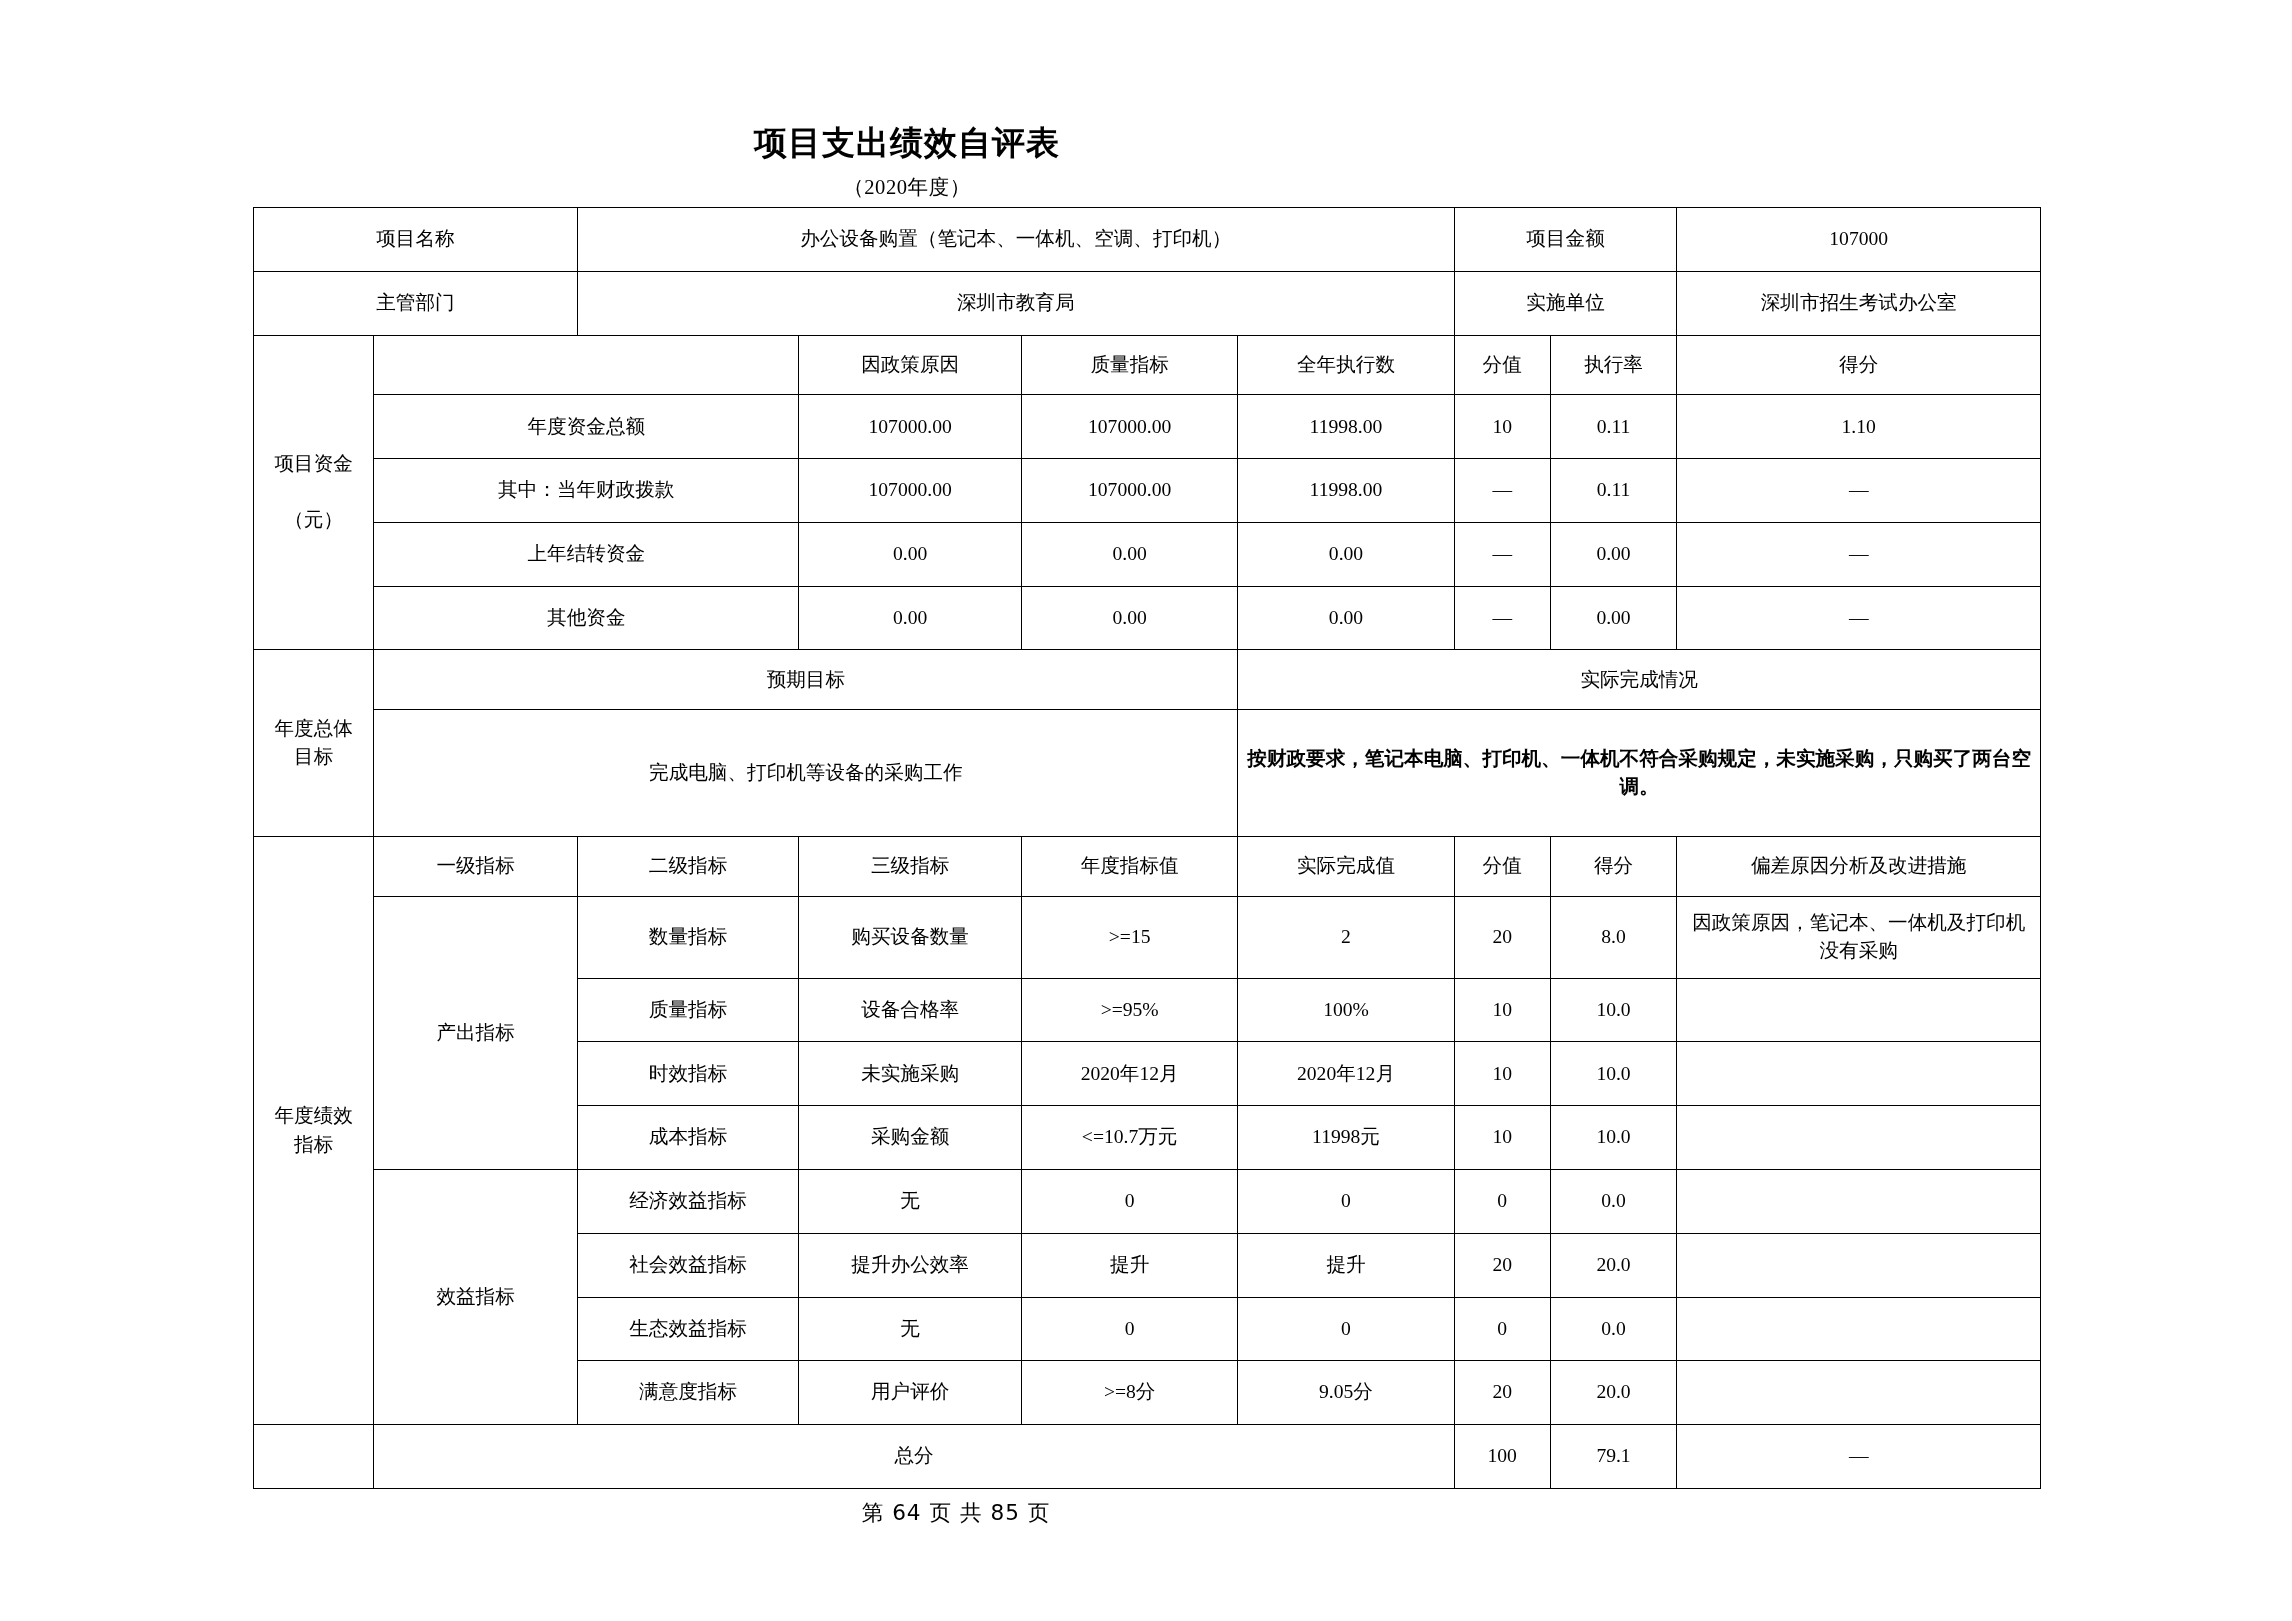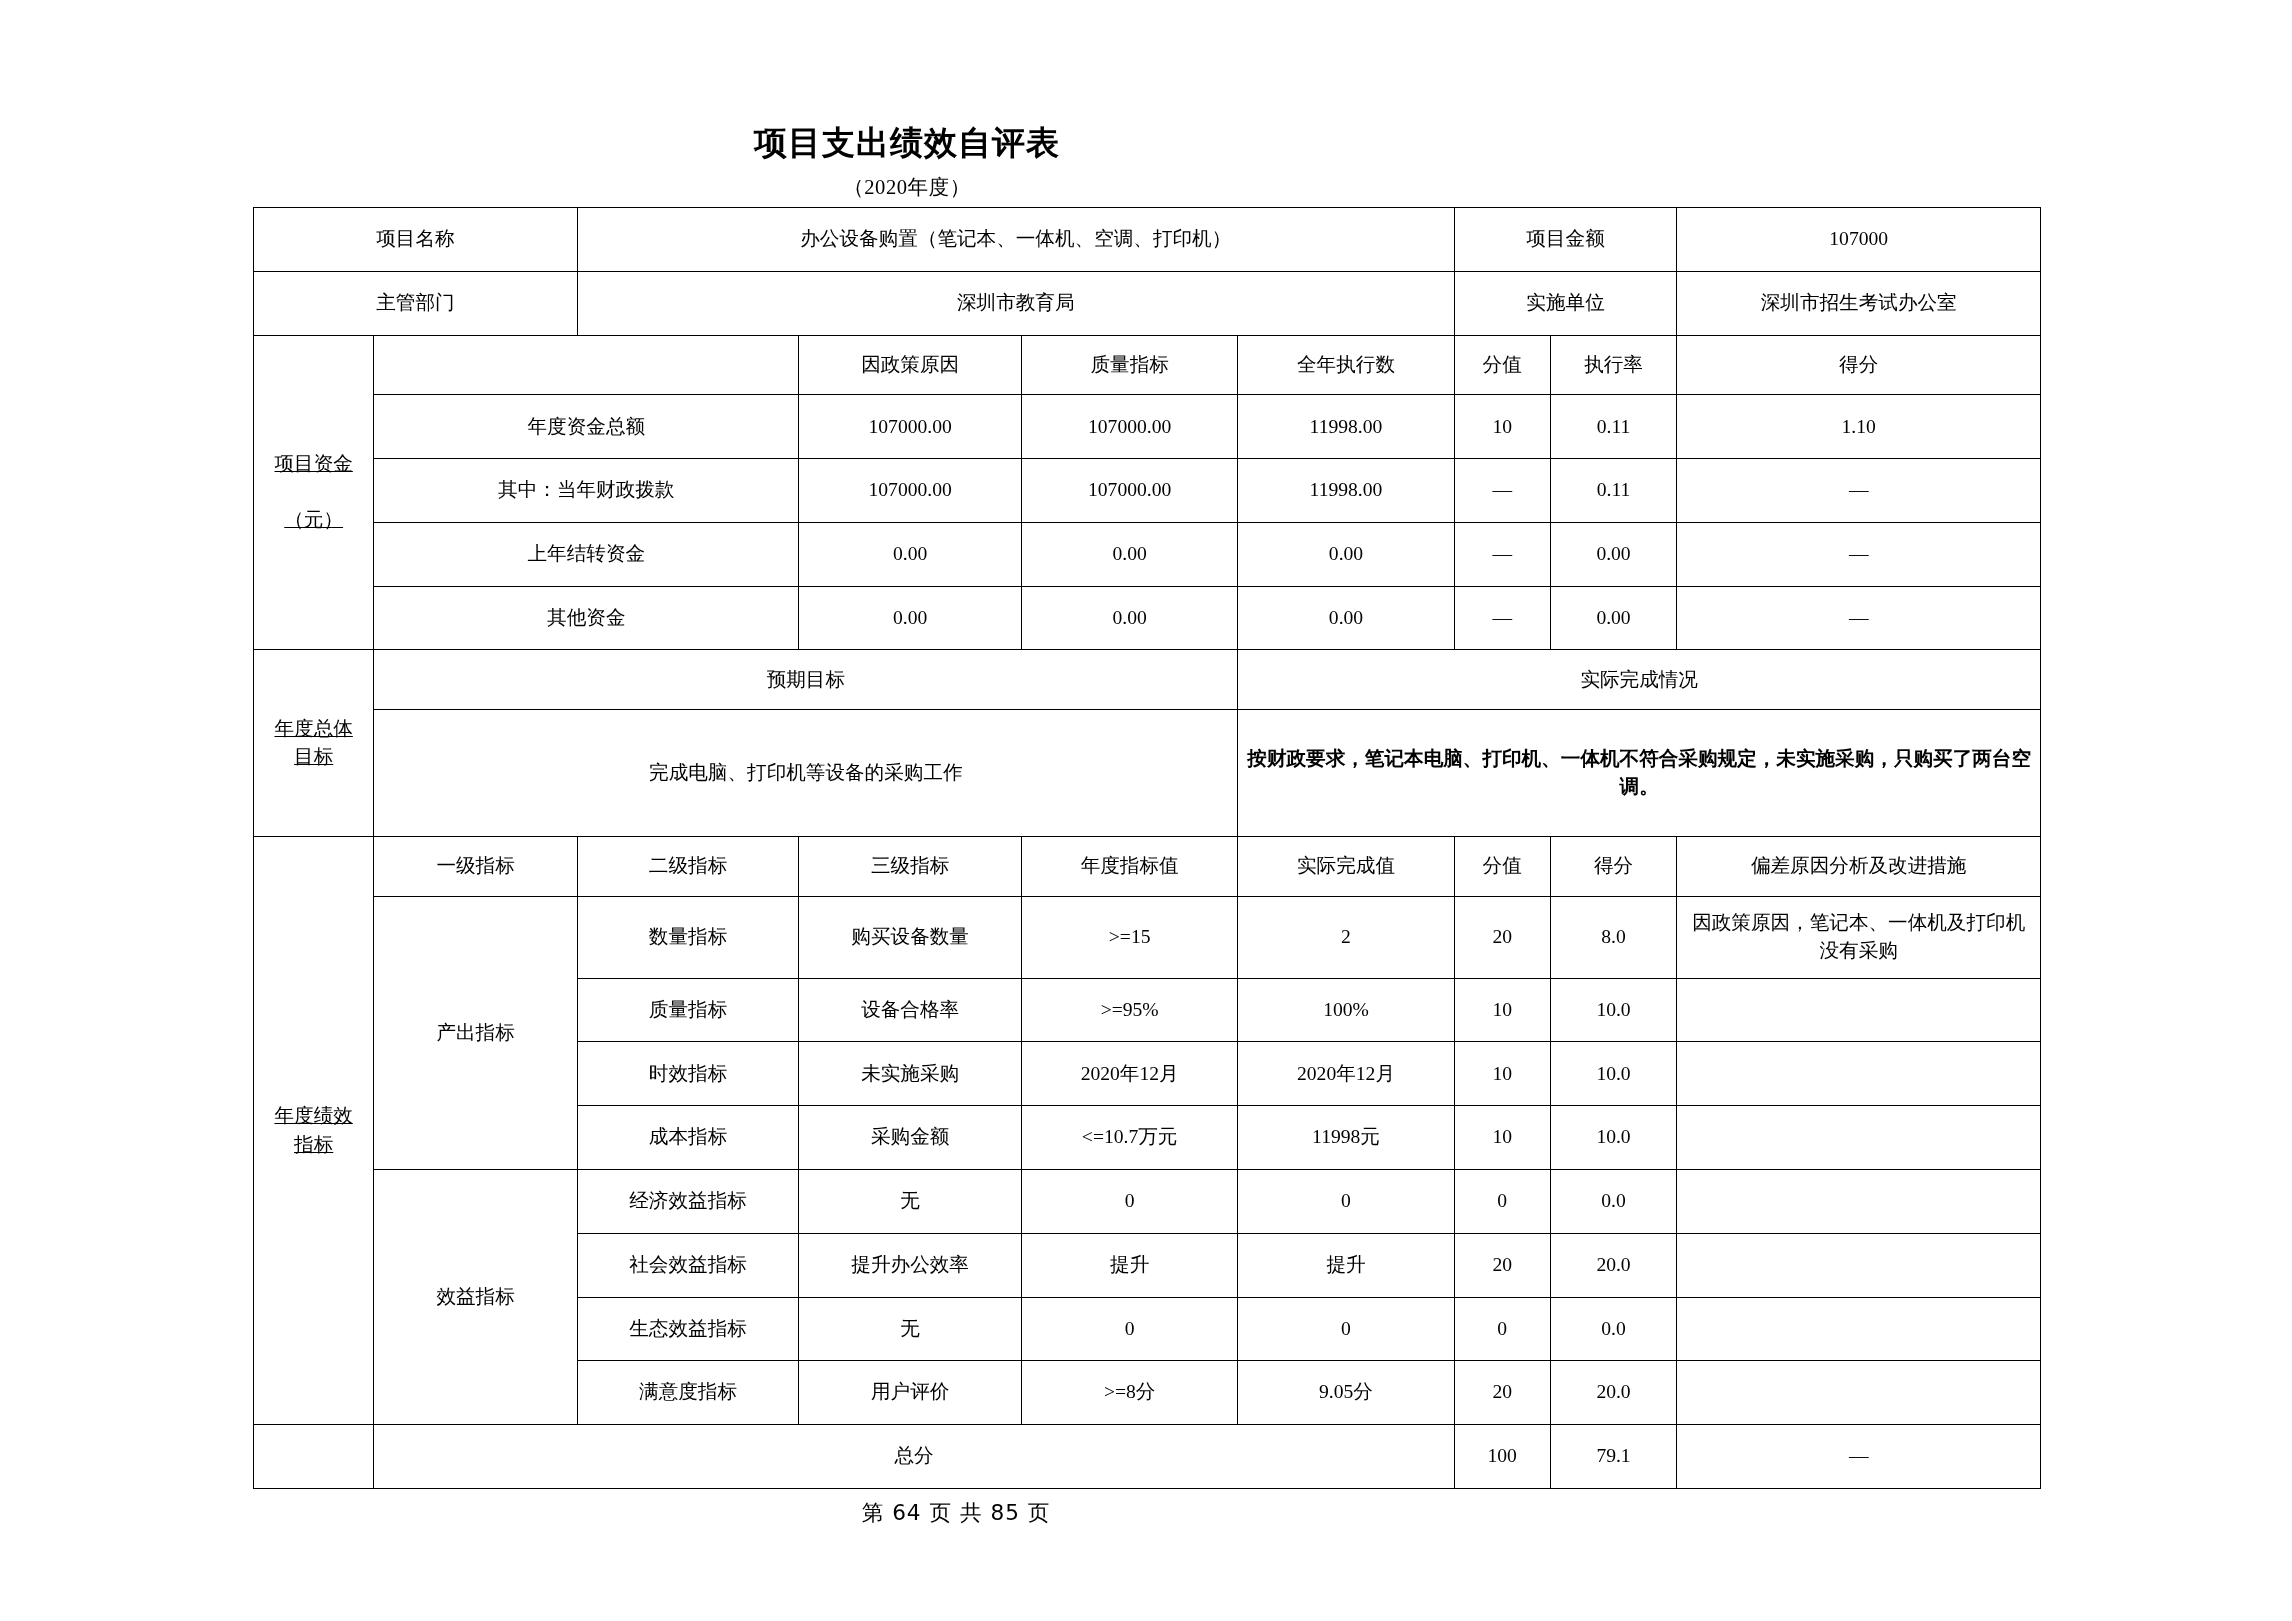--- a/index.html
+++ b/index.html
@@ -62,21 +62,21 @@
   }
   .r-label { white-space: nowrap; }
   .tall { height: 53px; }
   .h-hdr { height: 49px; }
   .goal-cell {
     height: 116px;
     padding-left: 13.7px;
     padding-right: 13.7px;
   }
   .goal-text-long { line-height: 1.6; font-weight: bold; }
-  .vlabel { line-height: 1.6; text-decoration: underline; }
+  .vlabel { line-height: 1.6; }
   .dev-cell {
     padding-left: 9.8px;
     padding-right: 9.8px;
     line-height: 1.6;
   }
   .footer {
     position: absolute;
     left: 0;
     top: 1498px;
     width: 1912px;

